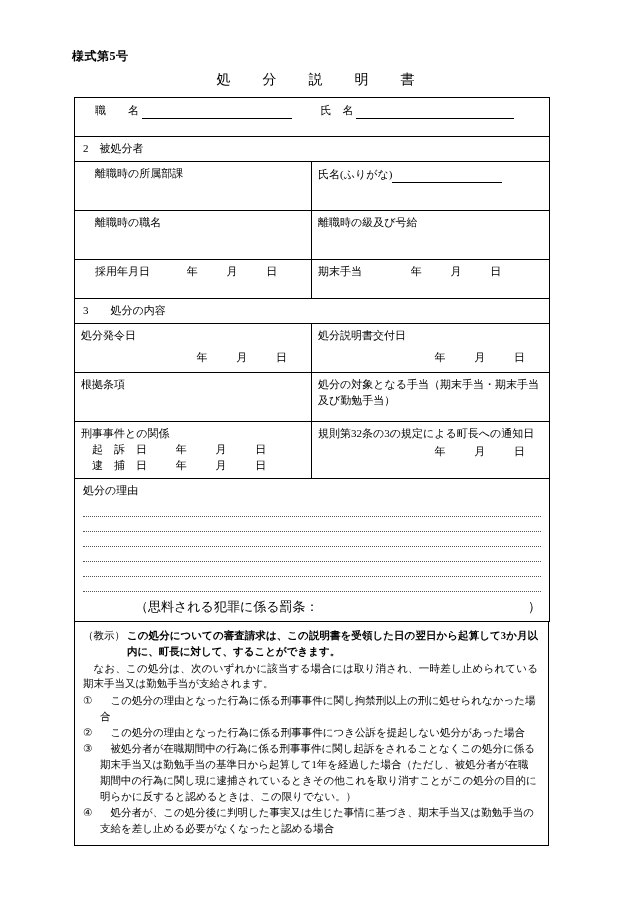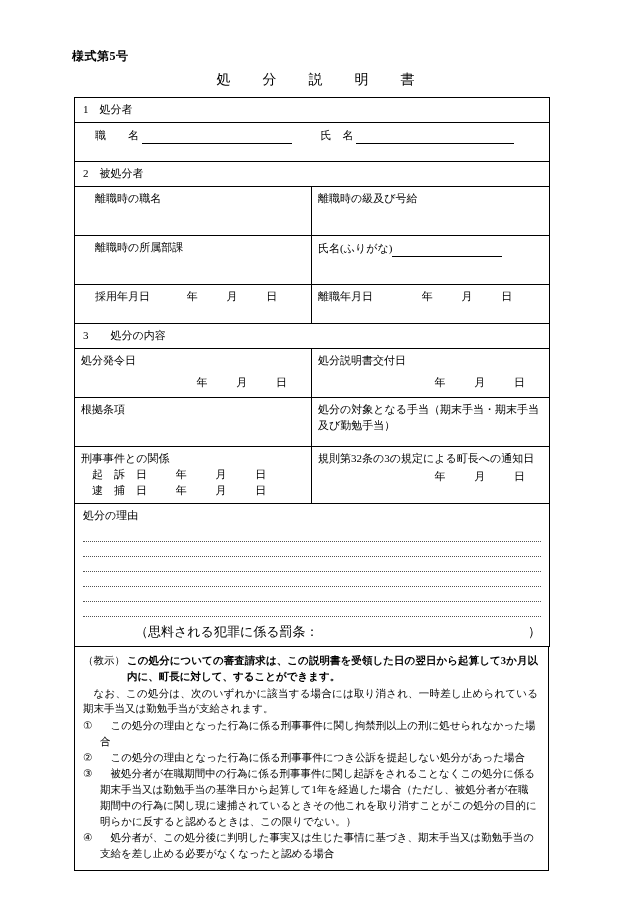--- a/index.html
+++ b/index.html
@@ -129,60 +129,57 @@
   <div class="form-no">様式第5号</div>
   <div class="doc-title">処　分　説　明　書</div>
 
   <table class="main">
     <colgroup>
       <col style="width:237px">
       <col style="width:238px">
     </colgroup>
 
     <tbody>
-        <tr>
-      <td colspan="2" class="sec-head">1　処分者</td>
-    </tr>
     <tr>
       <td colspan="2" class="cell-pad">
         <span class="indent1">職　　名</span>
         <span class="blank-line u150">&nbsp;</span>
         <span class="gap-sm">&nbsp;</span><span>氏　名</span>
         <span class="blank-line u160">&nbsp;</span>
       </td>
     </tr>
 
     <tr>
       <td colspan="2" class="sec-head">2　被処分者</td>
     </tr>
     <tr>
       <td class="tall">
+        <span class="indent1">離職時の所属部課</span>
+      </td>
+      <td class="tall">
+        <span>氏名(ふりがな)</span><span class="blank-line" style="width:110px">&nbsp;</span>
+      </td>
+    </tr>
+    <tr>
+      <td class="tall">
         <span class="indent1">離職時の職名</span>
       </td>
       <td class="tall">
         <span>離職時の級及び号給</span>
-      </td>
-    </tr>
-    <tr>
-      <td class="tall">
-        <span class="indent1">離職時の所属部課</span>
-      </td>
-      <td class="tall">
-        <span>氏名(ふりがな)</span><span class="blank-line" style="width:110px">&nbsp;</span>
       </td>
     </tr>
     <tr>
       <td class="cell-pad">
         <span class="indent1">採用年月日</span>
         <span class="gap-md">&nbsp;</span><span>年</span>
         <span class="gap-sm">&nbsp;</span><span>月</span>
         <span class="gap-sm">&nbsp;</span><span>日</span>
       </td>
       <td class="cell-pad">
-        <span>離職年月日</span>
+        <span>期末手当</span>
         <span class="gap-lg">&nbsp;</span><span>年</span>
         <span class="gap-sm">&nbsp;</span><span>月</span>
         <span class="gap-sm">&nbsp;</span><span>日</span>
       </td>
     </tr>
 
     <tr>
       <td colspan="2" class="sec-head">3　　処分の内容</td>
     </tr>
     <tr>

